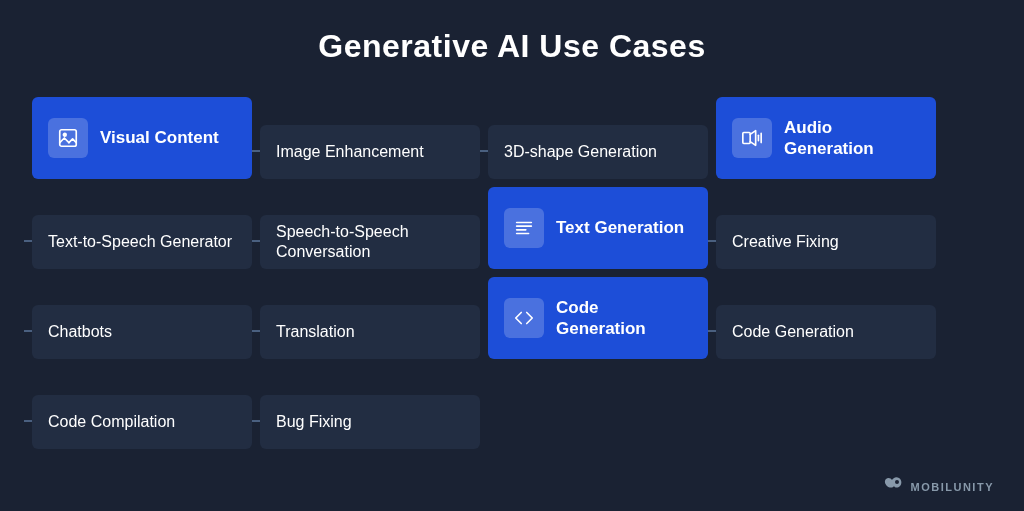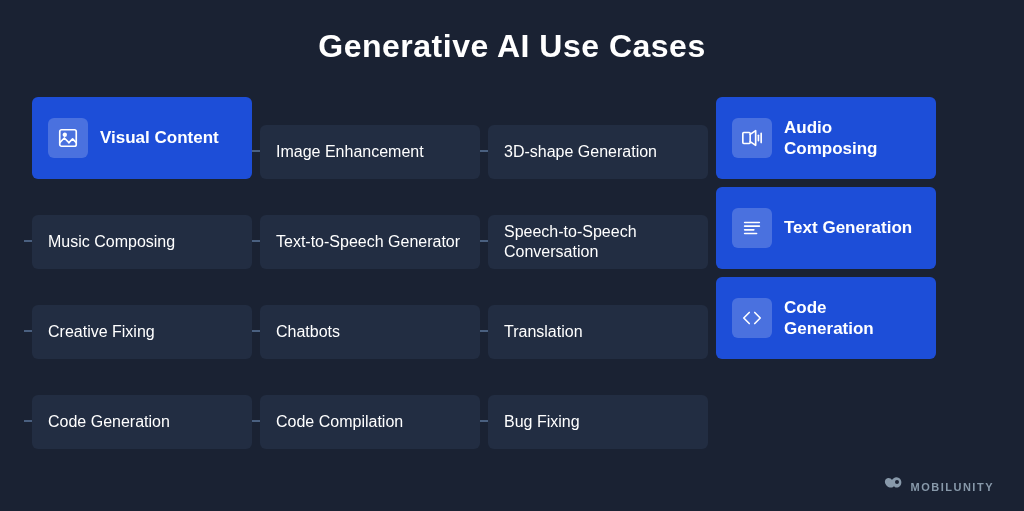--- a/index.html
+++ b/index.html
@@ -134,25 +134,21 @@
     <div class="cell cell-highlight">
       <div class="icon-box">
         <svg width="22" height="22" viewBox="0 0 24 24">
           <rect x="2" y="6" width="8" height="12" rx="1" stroke="white" stroke-width="1.8" fill="none"></rect>
           <path d="M10 8 L16 4 L16 20 L10 16" stroke="white" stroke-width="1.8" fill="none"></path>
           <line x1="19" y1="9" x2="19" y2="15" stroke="white" stroke-width="1.8"></line>
           <line x1="22" y1="7" x2="22" y2="17" stroke="white" stroke-width="1.8"></line>
         </svg>
       </div>
       <span class="cell-label">Audio
-Composing</span>
-    </div>
-    <div class="cell cell-dark">
-      <span class="cell-label">Music
-Composing</span>
+Generation</span>
     </div>
     <div class="cell cell-dark">
       <span class="cell-label">Text-to-Speech
 Generator</span>
     </div>
     <div class="cell cell-dark">
       <span class="cell-label">Speech-to-Speech
 Conversation</span>
     </div>
     <div class="cell cell-highlight">

